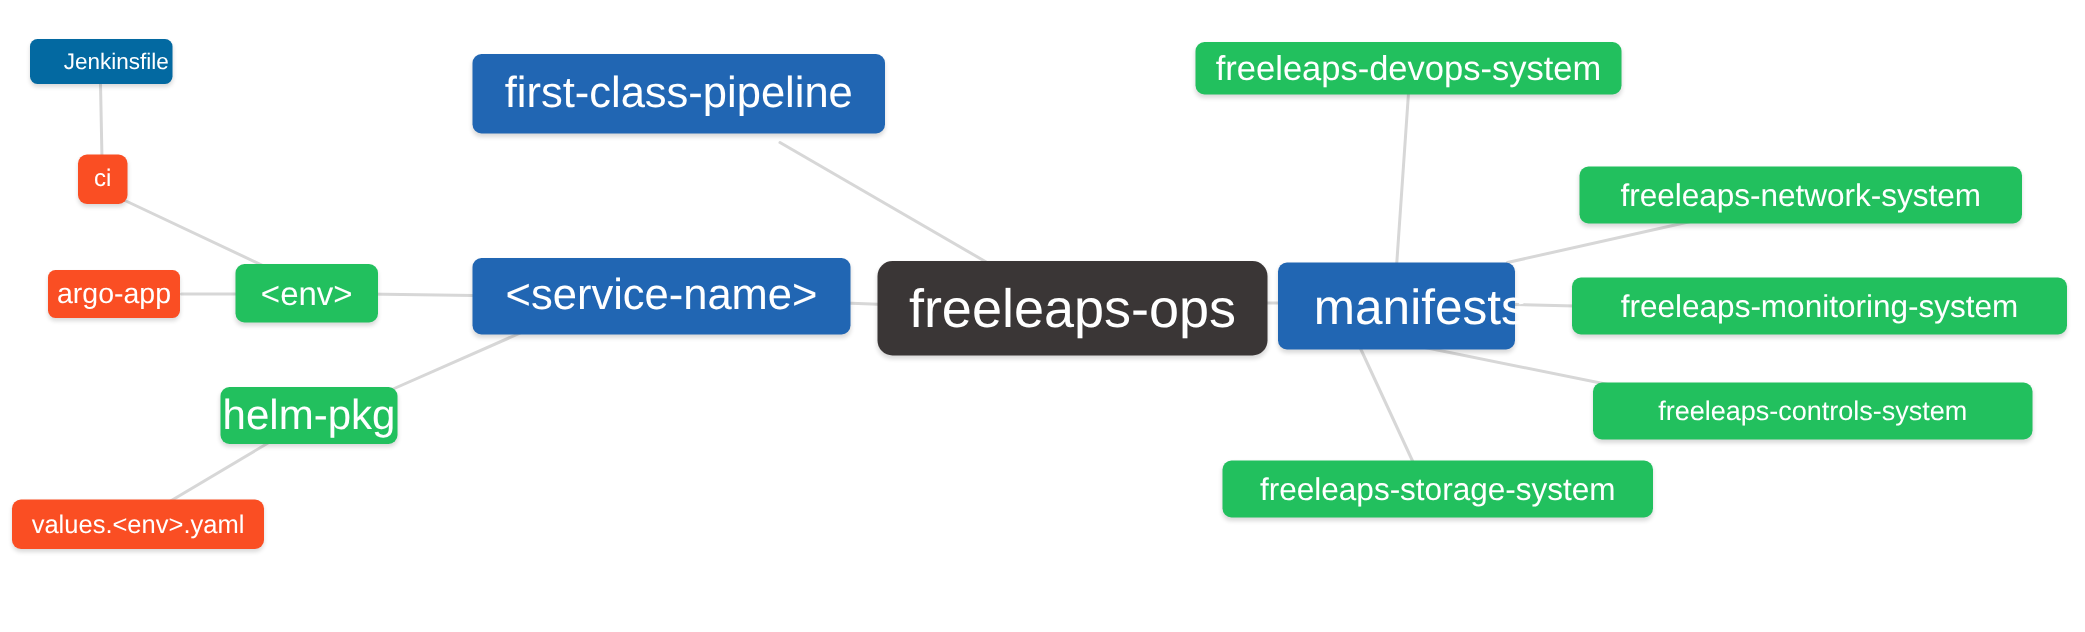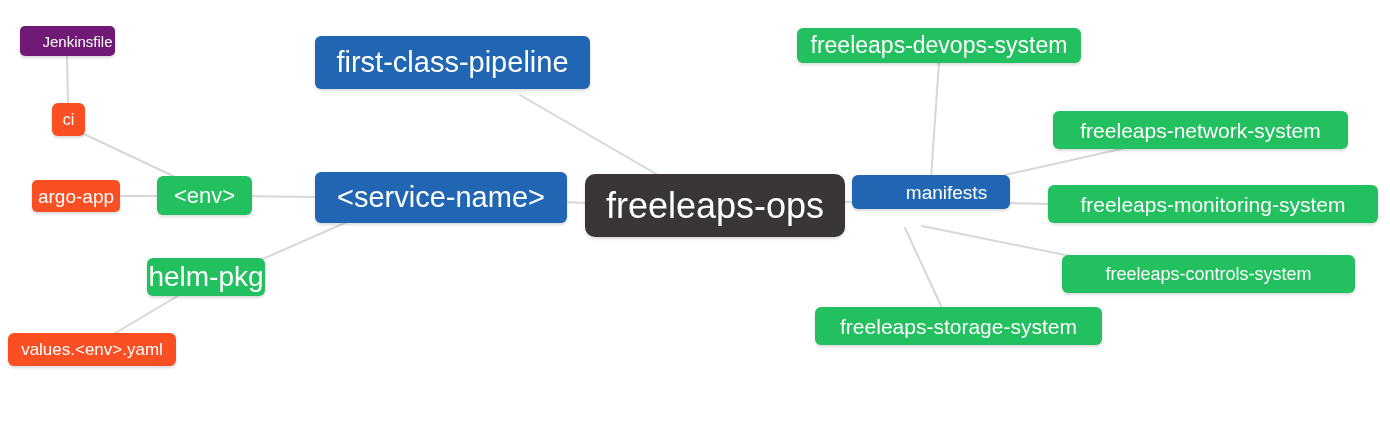--- a/index.html
+++ b/index.html
@@ -17,21 +17,21 @@
     position: absolute;
     display: flex; align-items: center; justify-content: center;
     color: #ffffff;
     border-radius: 6px;
     box-sizing: border-box;
     box-shadow: 0 2px 3px rgba(0,0,0,0.15);
     white-space: nowrap;
     cursor: default;
     line-height: 1;
   }
-  .orange { background: #701a75; padding-left: 20px; }
+  .orange { background: #0369a1; padding-left: 20px; }
   .red    { background: #FA4E23; }
   .green  { background: #22C05E; }
   .blue   { background: #2166B3; }
   .dark   { background: #3A3636; }
 </style>
 </head>
 <body>
 
 <div class="canvas">
 
@@ -63,21 +63,21 @@
   <div class="node green" style="left:147px; top:258px; width:118px; height:38px; font-size:28px;">helm-pkg</div>
 
   <div class="node red" style="left:8px; top:333px; width:168px; height:33px; font-size:17px;">values.&lt;env&gt;.yaml</div>
 
   <div class="node blue" style="left:315px; top:36px; width:275px; height:53px; font-size:29px;">first-class-pipeline</div>
 
   <div class="node blue" style="left:315px; top:172px; width:252px; height:51px; font-size:29px;">&lt;service-name&gt;</div>
 
   <div class="node dark" style="left:585px; top:174px; width:260px; height:63px; font-size:36px;border-radius:10px;">freeleaps-ops</div>
 
-  <div class="node blue" style="left:852px; top:175px; width:158px; height:34px; font-size:19px;padding-left:31px;">manifests</div>
+  <div class="node blue" style="left:852px; top:175px; width:158px; height:58px; font-size:33px;padding-left:31px;">manifests</div>
 
   <div class="node green" style="left:797px; top:28px; width:284px; height:35px; font-size:23px;">freeleaps-devops-system</div>
 
   <div class="node green" style="left:1053px; top:111px; width:295px; height:38px; font-size:21px;text-align:right;">freeleaps-network-system</div>
 
   <div class="node green" style="left:1048px; top:185px; width:330px; height:38px; font-size:21px;">freeleaps-monitoring-system</div>
 
   <div class="node green" style="left:1062px; top:255px; width:293px; height:38px; font-size:18px;text-align:center;">freeleaps-controls-system</div>
 
   <div class="node green" style="left:815px; top:307px; width:287px; height:38px; font-size:21px;">freeleaps-storage-system</div>

